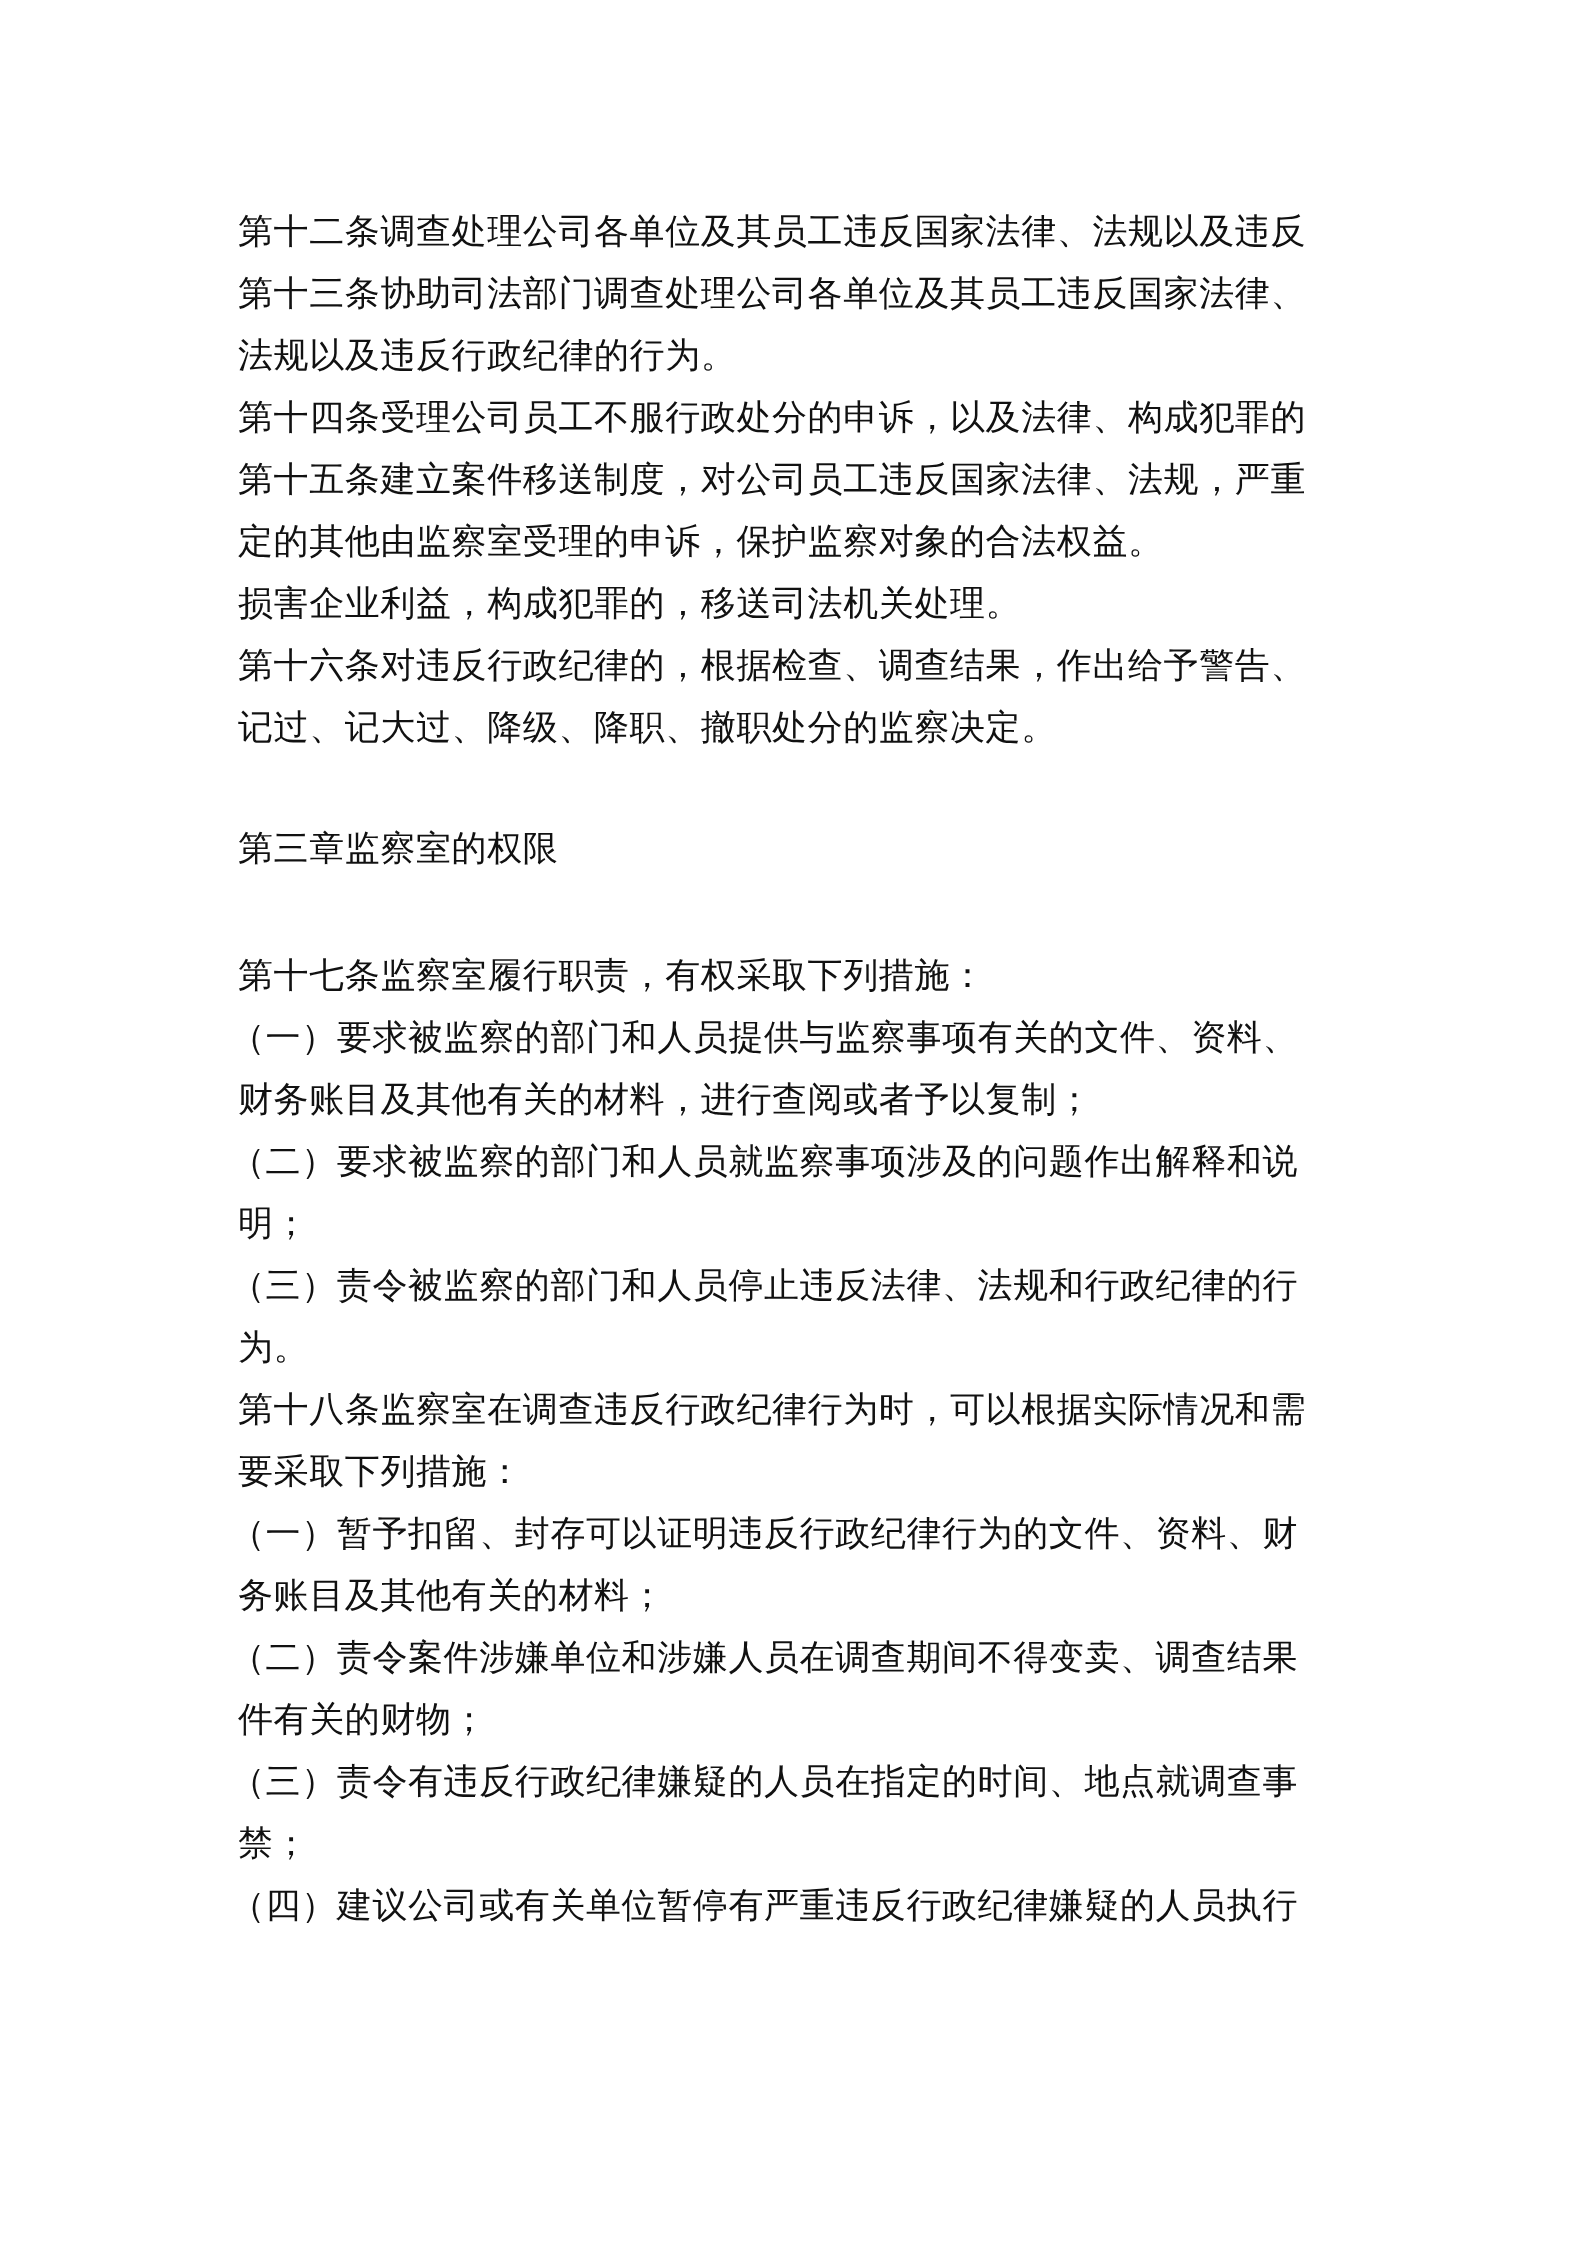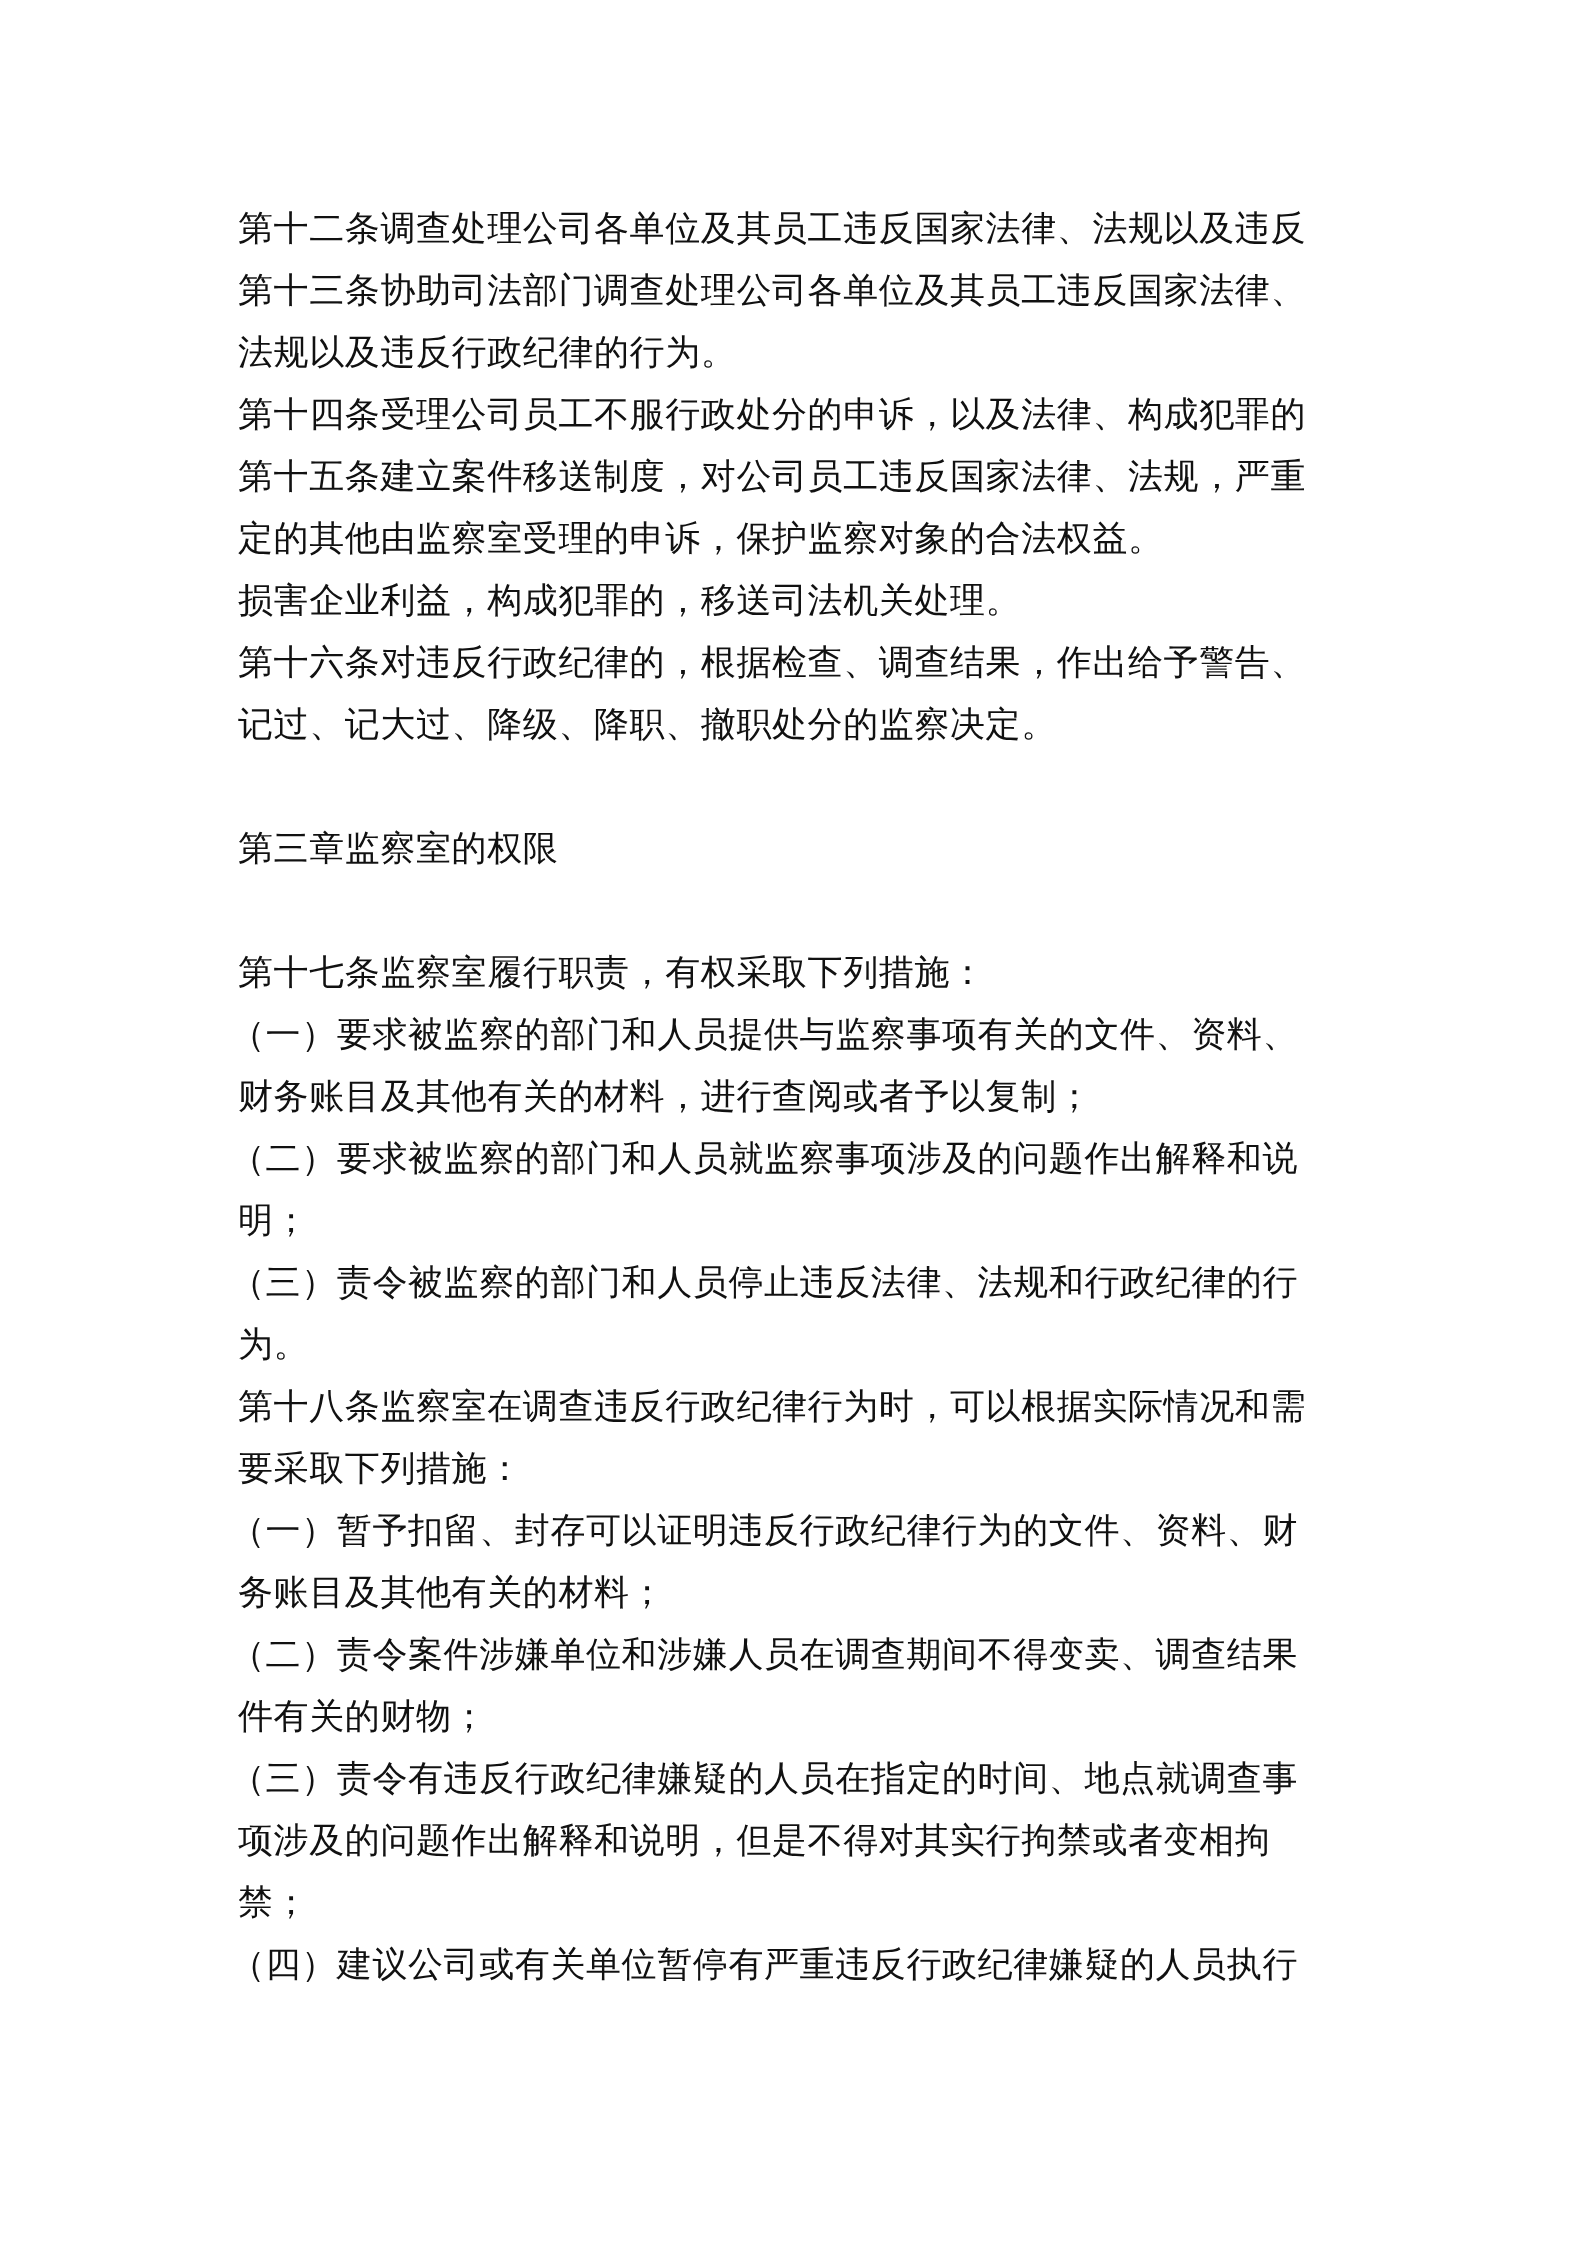--- a/index.html
+++ b/index.html
@@ -1,20 +1,20 @@
 <!DOCTYPE html>
 <html><head>
 <meta charset="utf-8">
 <style>
   html, body { margin: 0; padding: 0; background: #ffffff; }
   body { width: 1587px; height: 2245px; position: relative; overflow: hidden; }
   .page { position: absolute; left: 0; top: 0; width: 1587px; height: 2245px; background: #ffffff; }
   .content { position: absolute; left: 238px; top: 200px; width: 1120px; }
   .line {
-    font-family: Liberation Mono, monospace;
+    font-family: Liberation Sans, sans-serif;
     font-size: 35px;
     line-height: 62px;
     height: 62px;
     color: #111111;
     white-space: nowrap;
     letter-spacing: 0.6px;
   }
   .line.indent-paren { margin-left: -8px; }
   .blank { height: 62px; }
   .heading { font-family: Liberation Mono, monospace; }
@@ -52,18 +52,17 @@
     <div class="line indent-paren">（三）责令被监察的部门和人员停止违反法律、法规和行政纪律的行</div>
     <div class="line">为。</div>
 
     <div class="line">第十八条监察室在调查违反行政纪律行为时，可以根据实际情况和需</div>
     <div class="line">要采取下列措施：</div>
     <div class="line indent-paren">（一）暂予扣留、封存可以证明违反行政纪律行为的文件、资料、财</div>
     <div class="line">务账目及其他有关的材料；</div>
     <div class="line indent-paren">（二）责令案件涉嫌单位和涉嫌人员在调查期间不得变卖、调查结果</div>
     <div class="line">件有关的财物；</div>
     <div class="line indent-paren">（三）责令有违反行政纪律嫌疑的人员在指定的时间、地点就调查事</div>
-    <div class="line">项涉及的问题作出解释和说明，但是不得对其实行拘禁或者变相拘</div>
     <div class="line">禁；</div>
     <div class="line indent-paren">（四）建议公司或有关单位暂停有严重违反行政纪律嫌疑的人员执行</div>
 
   </div>
 </div>
 
 </body></html>

